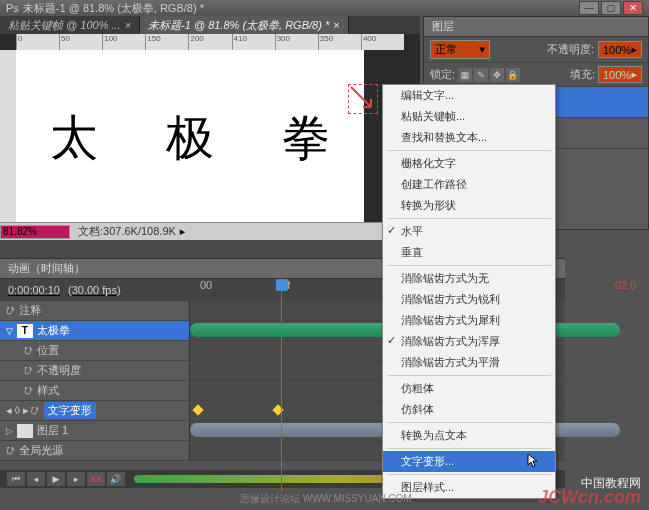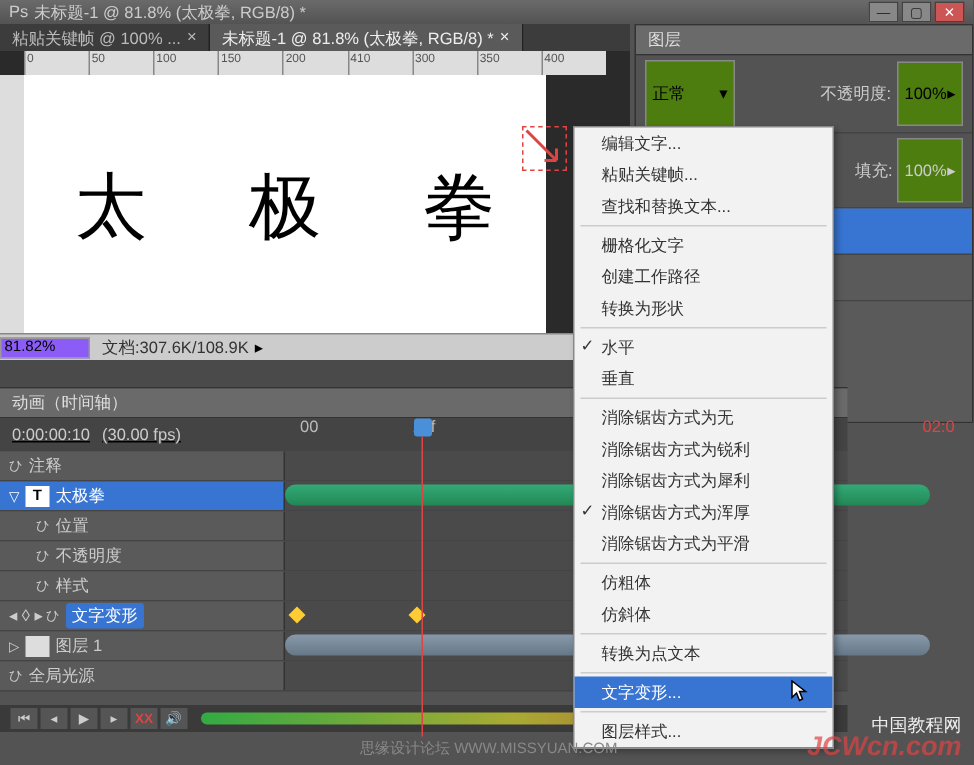--- a/index.html
+++ b/index.html
@@ -4,42 +4,42 @@
 <style>
 * { margin: 0; padding: 0; box-sizing: border-box; font-family: "Microsoft YaHei", Arial, sans-serif; font-size: 11px; }
 body { background: #535353; width: 649px; height: 510px; overflow: hidden; position: relative; }
 
 .titlebar { height: 16px; background: linear-gradient(#6a6a6a,#535353); color: #ccc; padding: 1px 6px; display: flex; align-items: center; }
 .win-controls { margin-left: auto; display: flex; }
 .win-btn { width: 20px; height: 14px; background: #888; margin-left: 2px; border: 1px solid #444; display: flex; align-items: center; justify-content: center; color: #222; font-size: 9px; }
 .win-btn.close { background: #c55; color: #fff; }
 
 .doc-area { position: absolute; left: 0; top: 16px; width: 420px; height: 242px; background: #4a4a4a; }
-.tab-bar { height: 18px; background: #3c3c3c; display: flex; }
+.tab-bar { height: 18px; background: #3c3c3c; display: flex; font-style: italic; }
 .doc-tab { padding: 2px 8px; color: #bbb; border-right: 1px solid #222; display: flex; align-items: center; }
 .doc-tab.active { background: #5a5a5a; color: #eee; }
 .tab-close { margin-left: 4px; cursor: pointer; }
 
 .canvas-wrap { position: relative; height: 206px; background: #2a2a2a; }
 .ruler-h { position: absolute; left: 16px; top: 0; right: 16px; height: 16px; background: #ddd; display: flex; }
 .ruler-h span { flex: 1; border-left: 1px solid #888; font-size: 8px; color: #555; padding-left: 1px; }
 .ruler-v { position: absolute; left: 0; top: 16px; width: 16px; bottom: 16px; background: #ddd; }
 .canvas { position: absolute; left: 16px; top: 16px; width: 348px; height: 176px; background: #fff; display: flex; align-items: center; justify-content: space-around; }
 .canvas span { font-size: 48px; font-family: "KaiTi", serif; color: #000; }
 .arrow { position: absolute; left: 348px; top: 50px; width: 30px; height: 30px; border: 1px dashed #d44; }
 .arrow svg { width: 30px; height: 30px; }
 
 .statusbar { position: absolute; bottom: 0; left: 0; right: 0; height: 18px; background: #ccc; display: flex; align-items: center; border-top: 1px solid #888; }
-.zoom-input { width: 60px; height: 14px; font-size: 10px; border: 1px solid #999; background: #8b5cf6; padding: 0 2px; }
+.zoom-input { width: 70px; height: 14px; font-size: 10px; border: 1px solid #999; background: #be185d; padding: 0 2px; }
 .doc-info { margin-left: 8px; color: #333; }
 
 .layers-panel { position: absolute; right: 0; top: 16px; width: 226px; background: #535353; border: 1px solid #333; }
 .panel-tab { background: #6a6a6a; padding: 2px 8px; color: #ddd; border-bottom: 1px solid #333; }
 .layer-controls { padding: 3px 6px; display: flex; align-items: center; gap: 4px; border-bottom: 1px solid #444; }
-.dropdown { background: #4d7c0f; border: 1px solid #888; padding: 14px 4px; min-width: 60px; display: flex; justify-content: space-between; align-items: center; }
+.dropdown { background: #c2410c; border: 1px solid #888; padding: 1px 4px; min-width: 60px; display: flex; justify-content: space-between; align-items: center; }
 .layer-controls-2 { padding: 3px 6px; display: flex; align-items: center; gap: 3px; border-bottom: 1px solid #444; color: #ccc; }
 .lock-icons { display: flex; gap: 2px; }
 .lock-icons span { width: 14px; height: 14px; background: #666; display: flex; align-items: center; justify-content: center; font-size: 9px; }
 .layer-list { background: #5a5a5a; }
 .layer-row { display: flex; align-items: center; padding: 3px 4px; border-bottom: 1px solid #444; }
 .layer-row.selected { background: #3874d1; color: #fff; }
 .layer-eye { width: 16px; text-align: center; }
 .layer-thumb { width: 30px; height: 24px; background: #fff; border: 1px solid #888; margin: 0 4px; display: flex; align-items: center; justify-content: center; font-size: 8px; }
 .layer-thumb.text { font-weight: bold; color: #000; }
 

